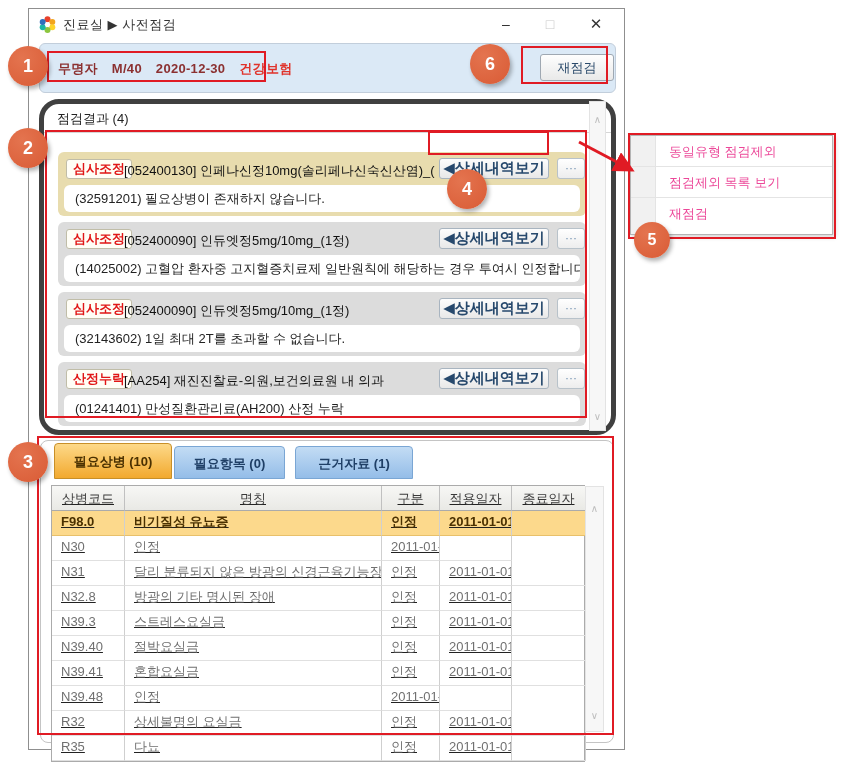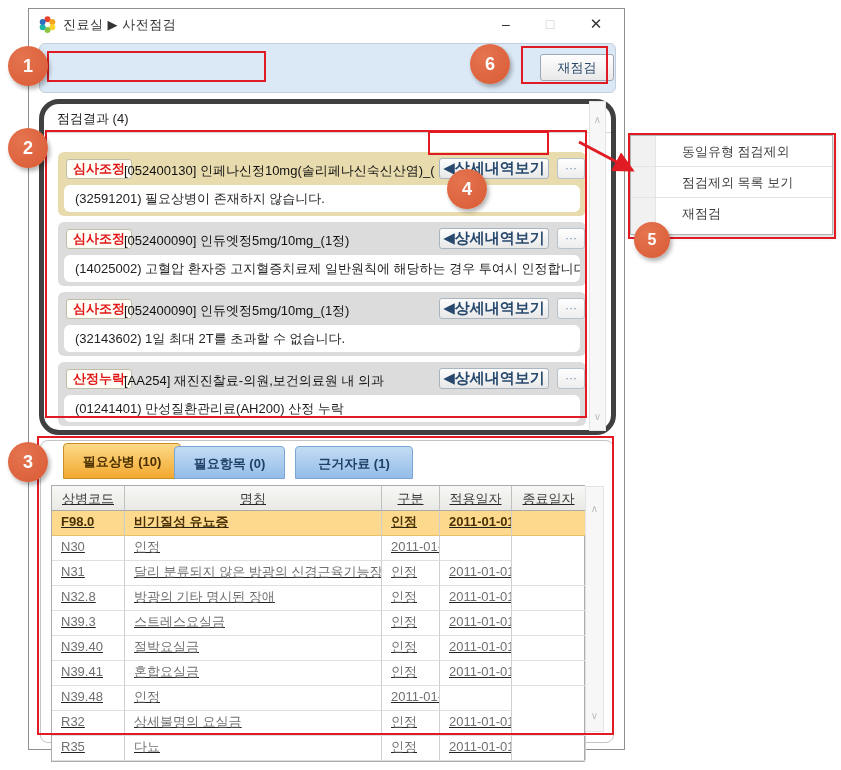--- a/index.html
+++ b/index.html
@@ -85,22 +85,22 @@
     text-align:center; padding-left:0; height:25px; line-height:25px;
     border-bottom:1px solid #ababab; border-right:1px solid #c0c0c0; }
   .trow.hl-row > div { background:#fcd98c; color:#4a3000; font-weight:bold;
     border-bottom:1px solid #e8c06a; }
 
   
   .ctx-menu { left:630px; top:135px; width:203px; height:100px;
     background:#fff; border:1px solid #b4b4b4; box-shadow:2px 2px 5px rgba(0,0,0,.18); }
   .ctx-menu::before { content:""; position:absolute; left:0; top:0; bottom:0;
     width:24px; background:#f1f1f1; border-right:1px solid #e4e4e4; }
-  .ctx-item { position:relative; height:31px; line-height:31px; padding-left:51px;
-    color:#404040; border-bottom:1px solid #e4e4e4; cursor:pointer; background:transparent; }
+  .ctx-item { position:relative; height:31px; line-height:31px; padding-left:38px;
+    color:#ec4899; border-bottom:1px solid #e4e4e4; cursor:pointer; background:transparent; }
   .ctx-item:last-child { border-bottom:none; }
 
   
   .anno-box { border:2px solid #e01b24; background:transparent; pointer-events:none; }
   .box1 { left:47px;  top:51px;  width:219px; height:31px; }
   .box2 { left:45px;  top:130px; width:542px; height:288px; }
   .box3 { left:37px;  top:436px; width:577px; height:299px; }
   .box4 { left:428px; top:131px; width:121px; height:24px; }
   .box5 { left:628px; top:133px; width:208px; height:106px; }
   .box6 { left:521px; top:46px;  width:87px;  height:38px; }
@@ -131,20 +131,26 @@
       <circle cx="3.7" cy="6.0" r="3" fill="#2e6fbd"></circle>
       <circle cx="8.5" cy="8.6" r="2.4" fill="#ffffff"></circle>
     </svg>
     <span class="abs title-text">진료실 ▶ 사전점검</span>
     <span class="abs win-btn btn-min">–</span>
     <span class="abs win-btn btn-max">□</span>
     <span class="abs win-btn btn-close">✕</span>
   </div>
 
   <div class="abs patient-box">
+    <div class="abs patient-text">
+      <span>무명자</span><span class="gap"></span>
+      <span>M/40</span><span class="gap"></span>
+      <span>2020-12-30</span><span class="gap"></span>
+      <span class="ins">건강보험</span>
+    </div>
     <button class="abs recheck-btn">재점검</button>
   </div>
 
   <div class="abs results-box">
     <div class="abs results-header">점검결과 (4)</div>
     <div class="abs results-list">
         <div class="card hl">
           <span class="badge">심사조정</span>
           <span class="card-title">[052400130] 인페나신정10mg(솔리페나신숙신산염)_(10mg/</span>
           <button class="detail-btn">◀상세내역보기</button>
@@ -177,21 +183,21 @@
 
 </div>
 
 <div class="abs vscroll scroll-results">
   <span class="chev" style="top:12px">∧</span>
   <span class="chev" style="bottom:8px">∨</span>
 </div>
 
 <div class="abs bottom-box"></div>
 <div class="abs tabs-wrap">
-    <div class="tab active" style="left: 12px; top: 0px; width: 118px;">필요상병 (10)</div>
+    <div class="tab active" style="left: 3px; top: 0px; width: 118px;">필요상병 (10)</div>
     <div class="tab" style="left: 123px; top: 3px; width: 111px;">필요항목 (0)</div>
     <div class="tab" style="left: 244px; top: 3px; width: 118px;">근거자료 (1)</div>
   </div>
 <div class="abs dtable">
     <div class="trow thead">
       <div>상병코드</div>
       <div>명칭</div>
       <div>구분</div>
       <div>적용일자</div>
       <div>종료일자</div>

